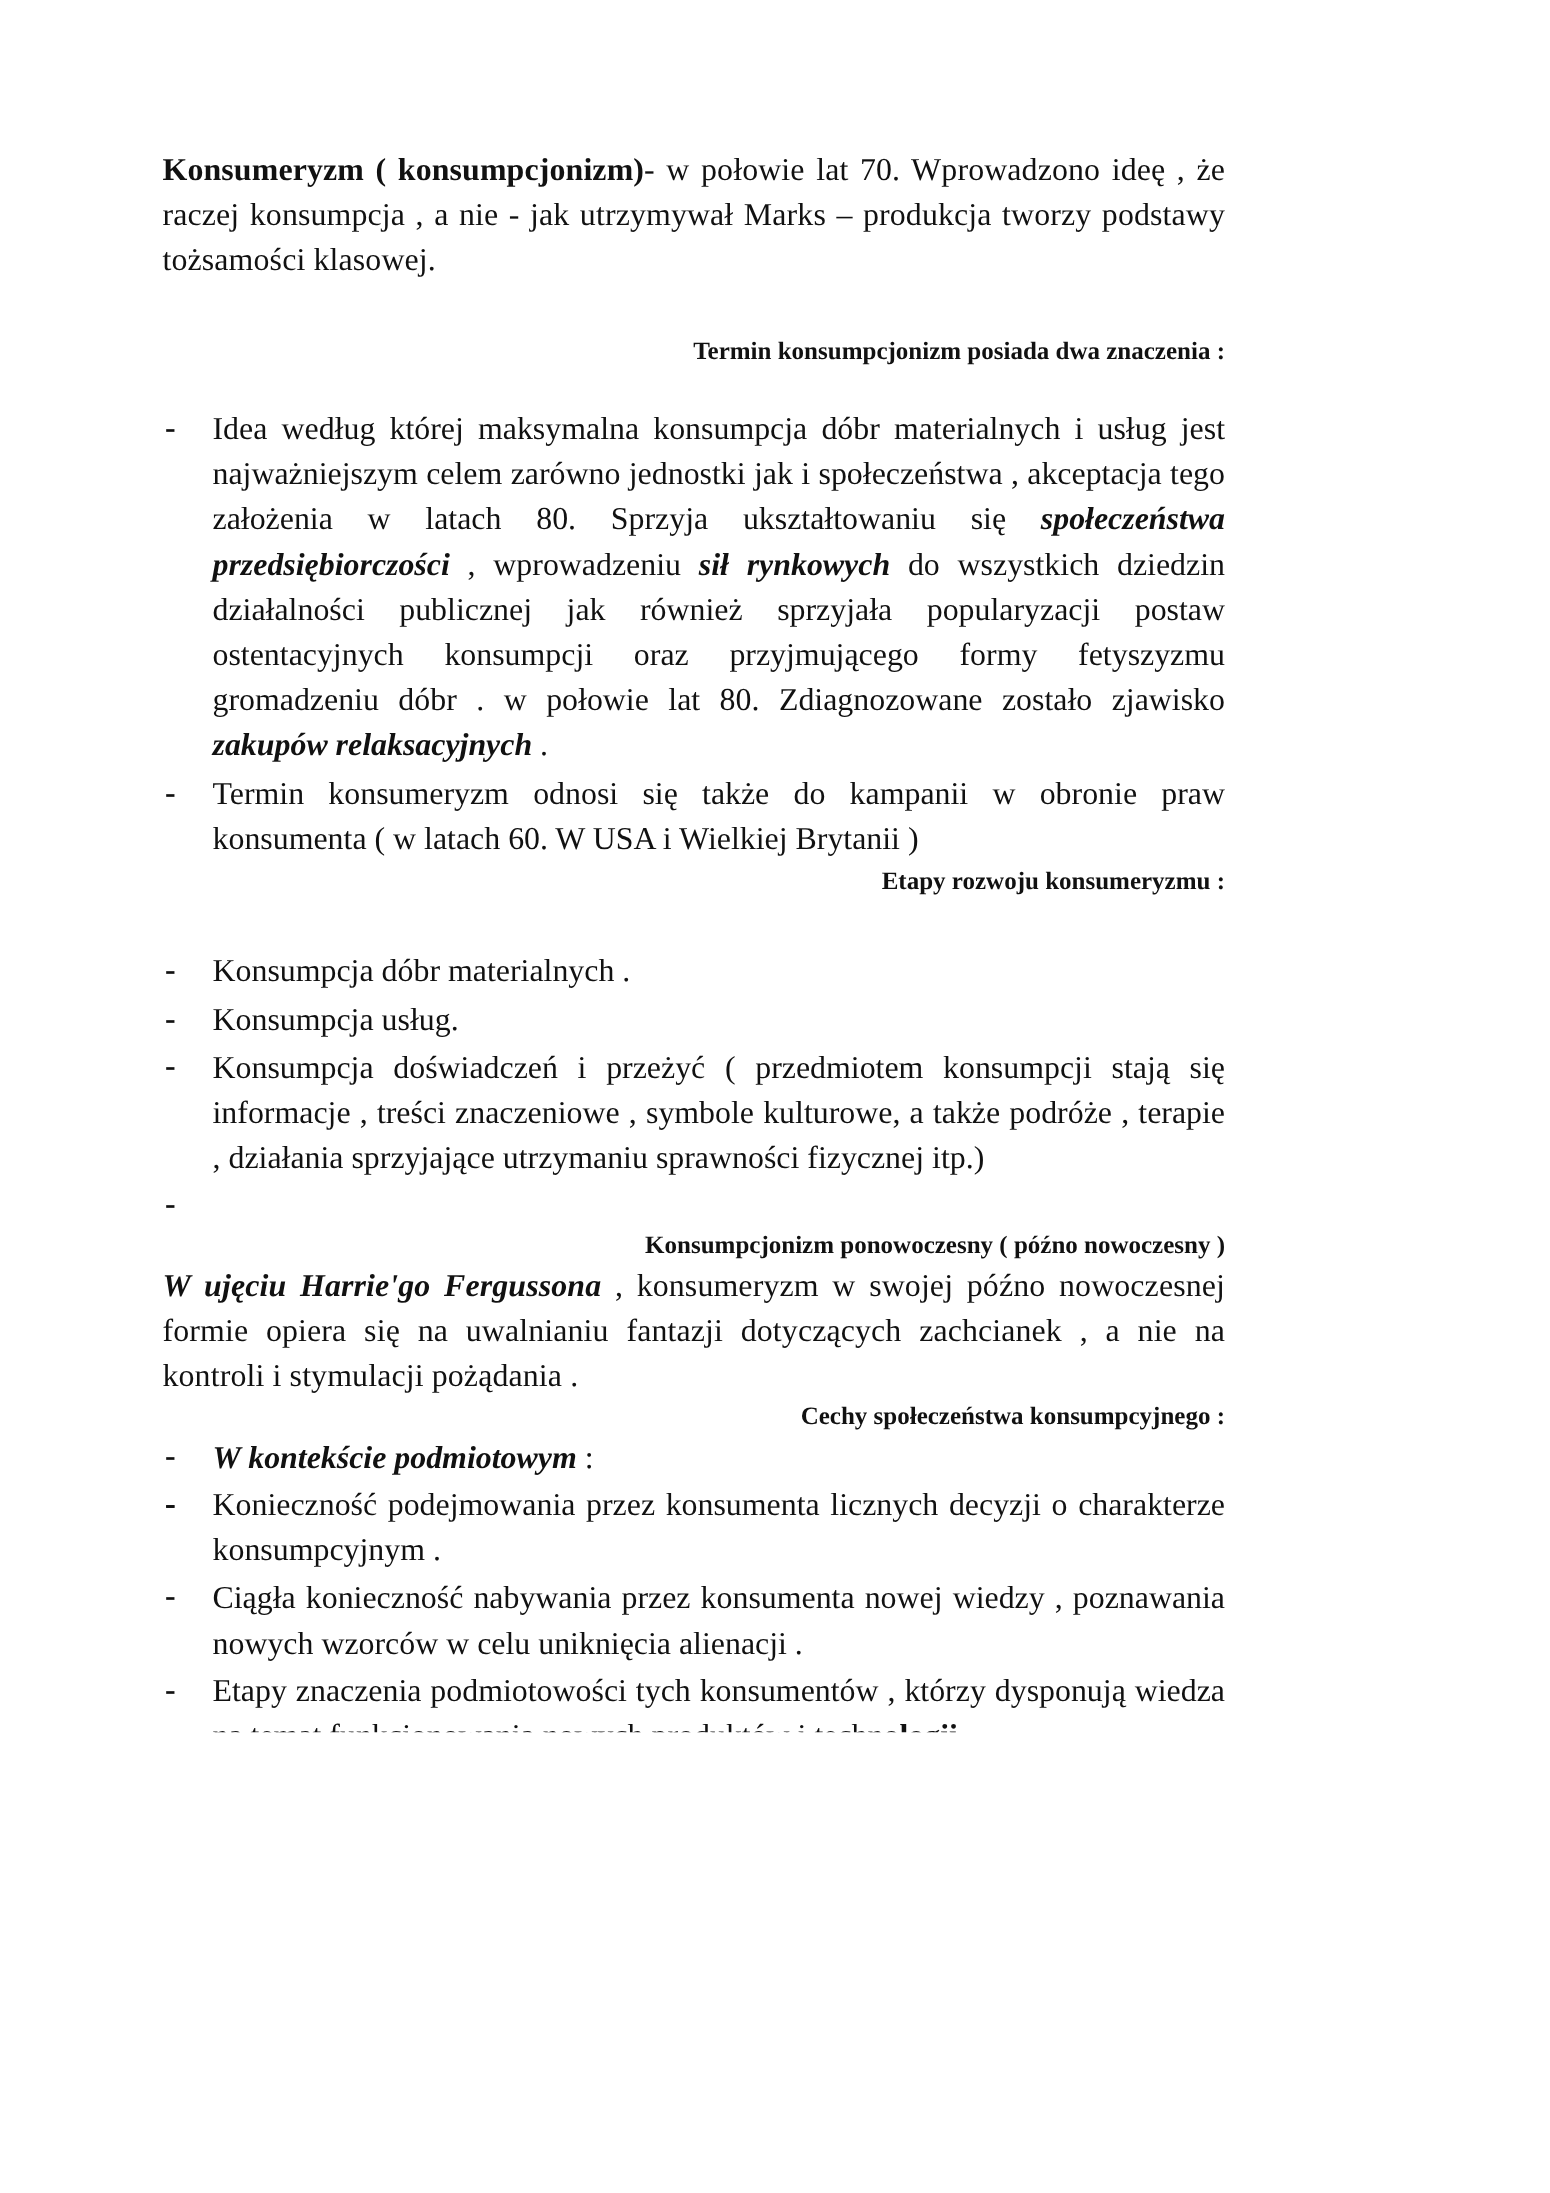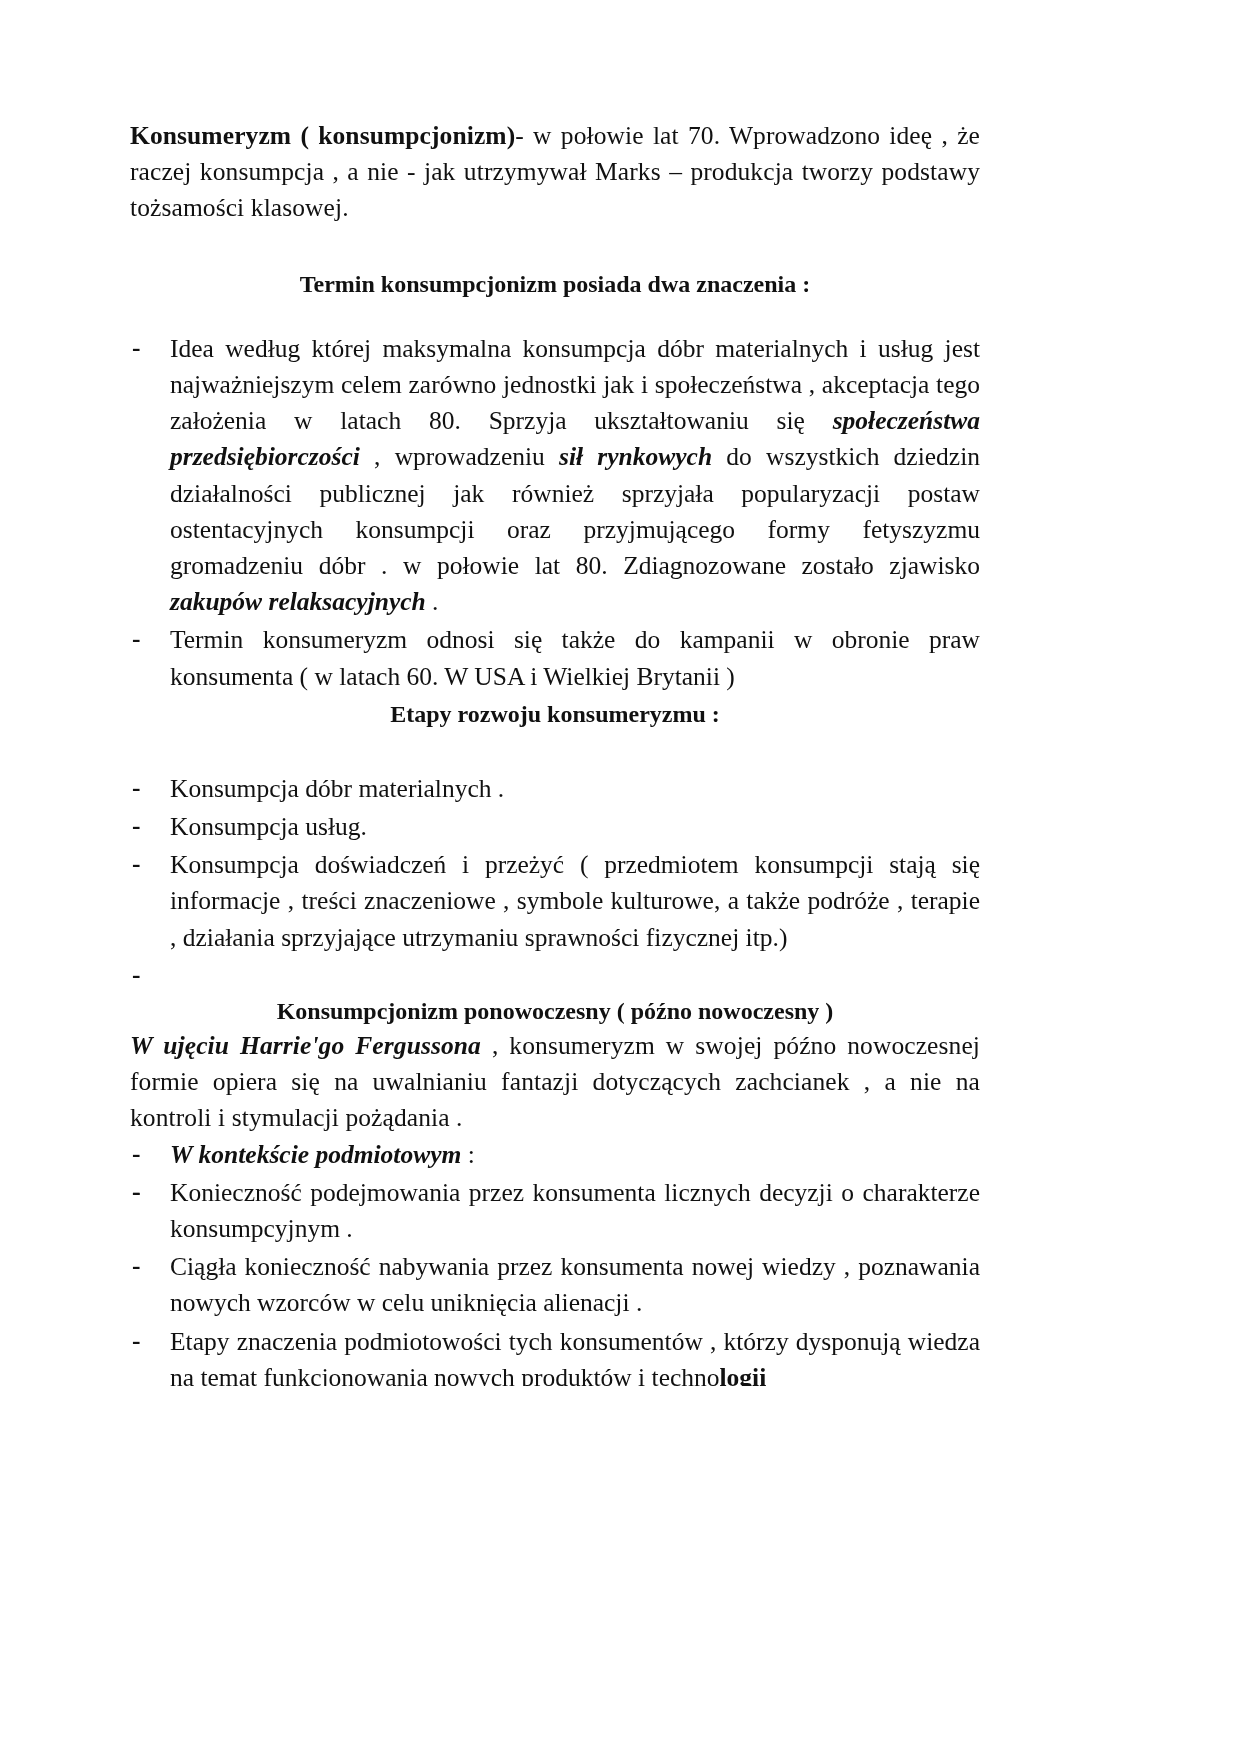--- a/index.html
+++ b/index.html
@@ -26,24 +26,24 @@
     margin: 0;
   }
   .para {
     font-size: 25.5px;
     line-height: 1.42;
     text-align: justify;
     text-justify: inter-word;
     letter-spacing: 0.1px;
   }
   .head {
-    font-size: 24px;
+    font-size: 20px;
     line-height: 1.42;
     font-weight: bold;
-    text-align: center;
+    text-align: right;
   }
   .gap-lg { height: 40px; }
   .gap-md { height: 30px; }
 
   ul.dash-list {
     list-style: none;
     margin: 0;
     padding: 0;
   }
   ul.dash-list > li {
@@ -118,20 +118,21 @@
       <li class="empty-item">
         <span class="dash">-</span>
         <span class="bullet-text nojust"></span>
       </li>
     </ul>
 
     <p class="head">Konsumpcjonizm ponowoczesny ( późno nowoczesny )</p>
 
     <p class="para"><span class="bi">W ujęciu Harrie'go Fergussona</span><span> , konsumeryzm w swojej późno nowoczesnej formie opiera się na uwalnianiu  fantazji dotyczących zachcianek , a nie na kontroli i stymulacji pożądania .</span></p>
 
+    <p class="head">Cechy społeczeństwa konsumpcyjnego :</p>
 
     <ul class="dash-list">
       <li>
         <span class="dash">-</span>
         <span class="bullet-text nojust"><span class="bi">W kontekście podmiotowym</span><span> :</span></span>
       </li>
       <li>
         <span class="dash">-</span>
       </li>
       <li>

